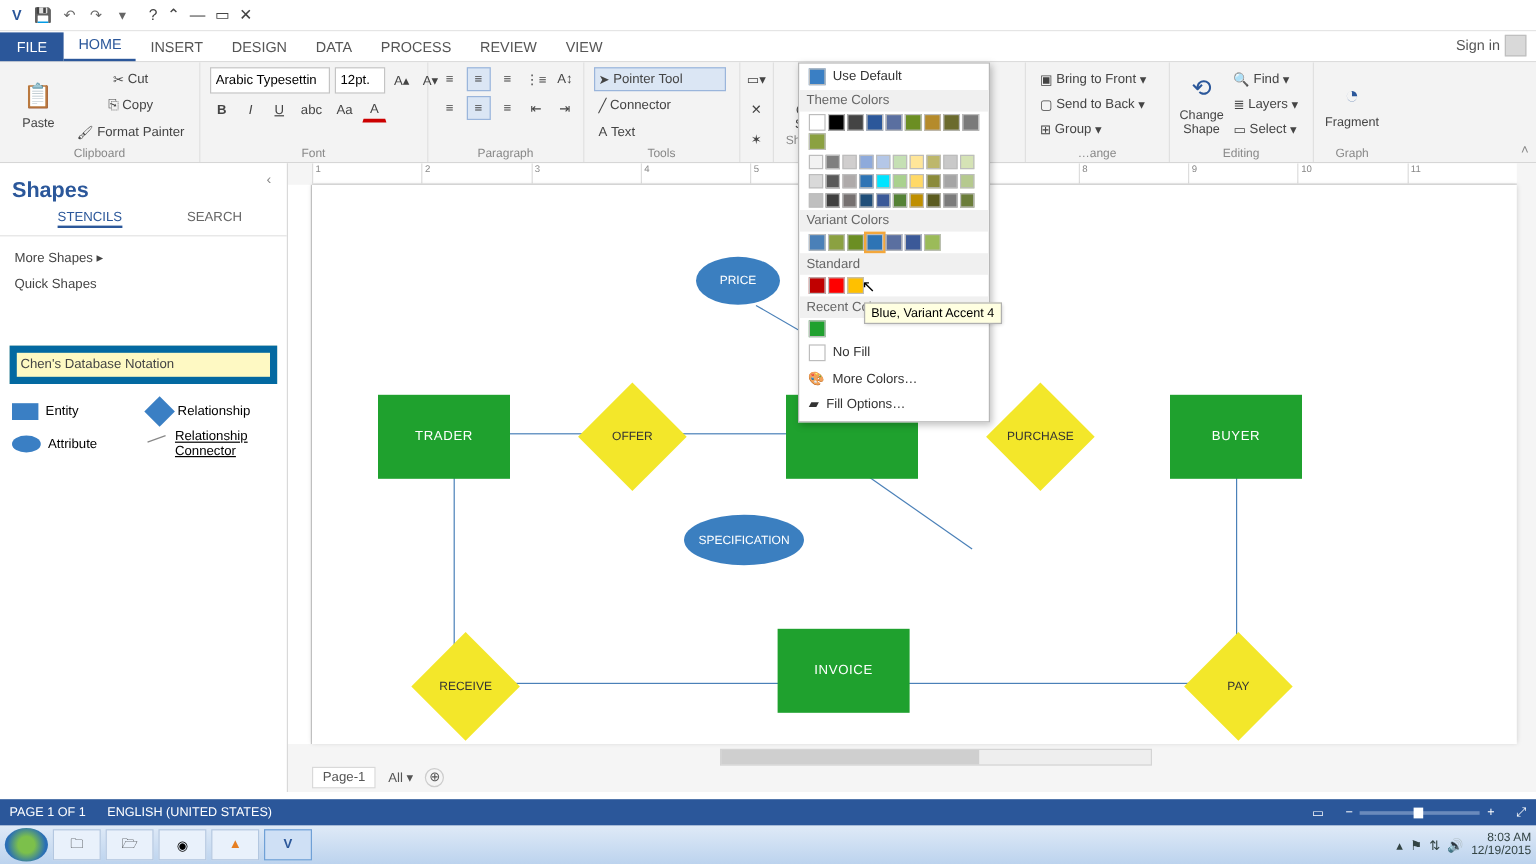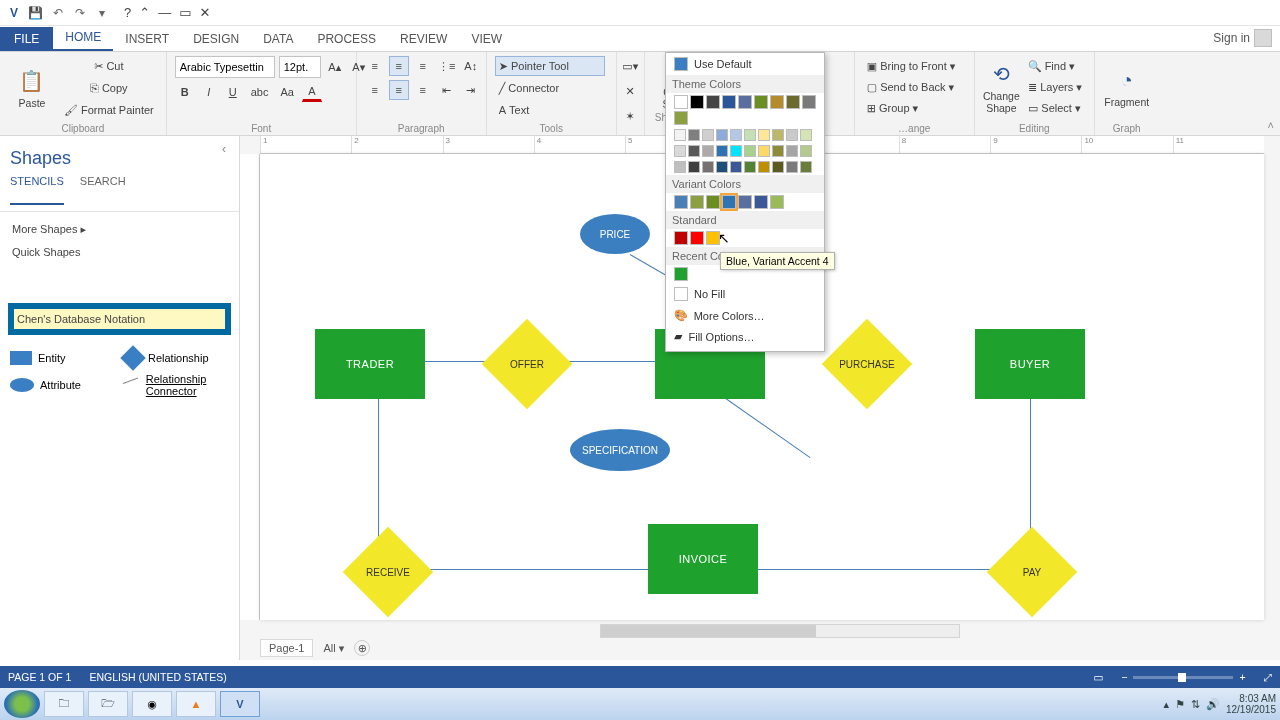--- a/index.html
+++ b/index.html
@@ -37,23 +37,23 @@
 .fill-dropdown .row { display:flex; align-items:center; gap:6px; padding:4px 8px; cursor:pointer; }
 .swatch-row { display:flex; gap:2px; padding:2px 8px; flex-wrap:wrap;}
 .swatch { width:14px; height:14px; border:1px solid #bdbdbd; cursor:pointer; }
 .swatch.sm { width:12px; height:12px; }
 .tooltip { position:absolute; left:720px; top:252px; background:#ffffe1; border:1px solid #b0b0b0; padding:2px 5px; font-size:10.5px; z-index:60; white-space:nowrap; box-shadow:1px 1px 3px rgba(0,0,0,.2);}
 .cursor { position:absolute; left:718px; top:230px; z-index:70; font-size:14px; }
 
 
 .workspace { position:absolute; top:136px; left:0; right:0; bottom:60px; display:flex; background:#f3f3f3; }
 .shapes-pane { width:240px; background:#fff; border-right:1px solid #d9d9d9; display:flex; flex-direction:column; }
-.shapes-pane h2 { font-size:18px; color:#2b579a; font-weight:400; padding:12px 10px 6px; }
+.shapes-pane h2 { font-size:18px; color:#2b579a; font-weight:700; padding:12px 10px 6px; }
 .shapes-tabs { display:flex; gap:16px; padding:0 10px 6px; font-size:11px; color:#666; border-bottom:1px solid #e3e3e3;}
-.shapes-tabs .st { cursor:pointer; padding-bottom:16px; }
+.shapes-tabs .st { cursor:pointer; padding-bottom:1px;margin-left:38px; }
 .shapes-tabs .st.active { color:#2b579a; border-bottom:2px solid #2b579a; }
 .sp-list { padding:6px 8px; font-size:11px; color:#444; }
 .sp-list .item { padding:5px 4px; cursor:pointer; }
 .sp-list .item.sel { background:#fef9c3; border:6px solid #0369a1; padding:4px 3px;margin-top:40px;}
 .shape-samples { display:flex; flex-wrap:wrap; padding:8px 10px; gap:6px 10px; font-size:11px; }
 .sample { display:flex; align-items:center; gap:6px; width:104px; }
 .entity-ic { width:22px; height:14px; background:#3a7fc4; }
 .rel-ic { width:18px; height:18px; background:#3a7fc4; transform:rotate(45deg); }
 .attr-ic { width:24px; height:14px; background:#3a7fc4; border-radius:50%; }
 .conn-ic { width:22px; height:10px; border-top:1px solid #888; transform:rotate(-20deg);}

